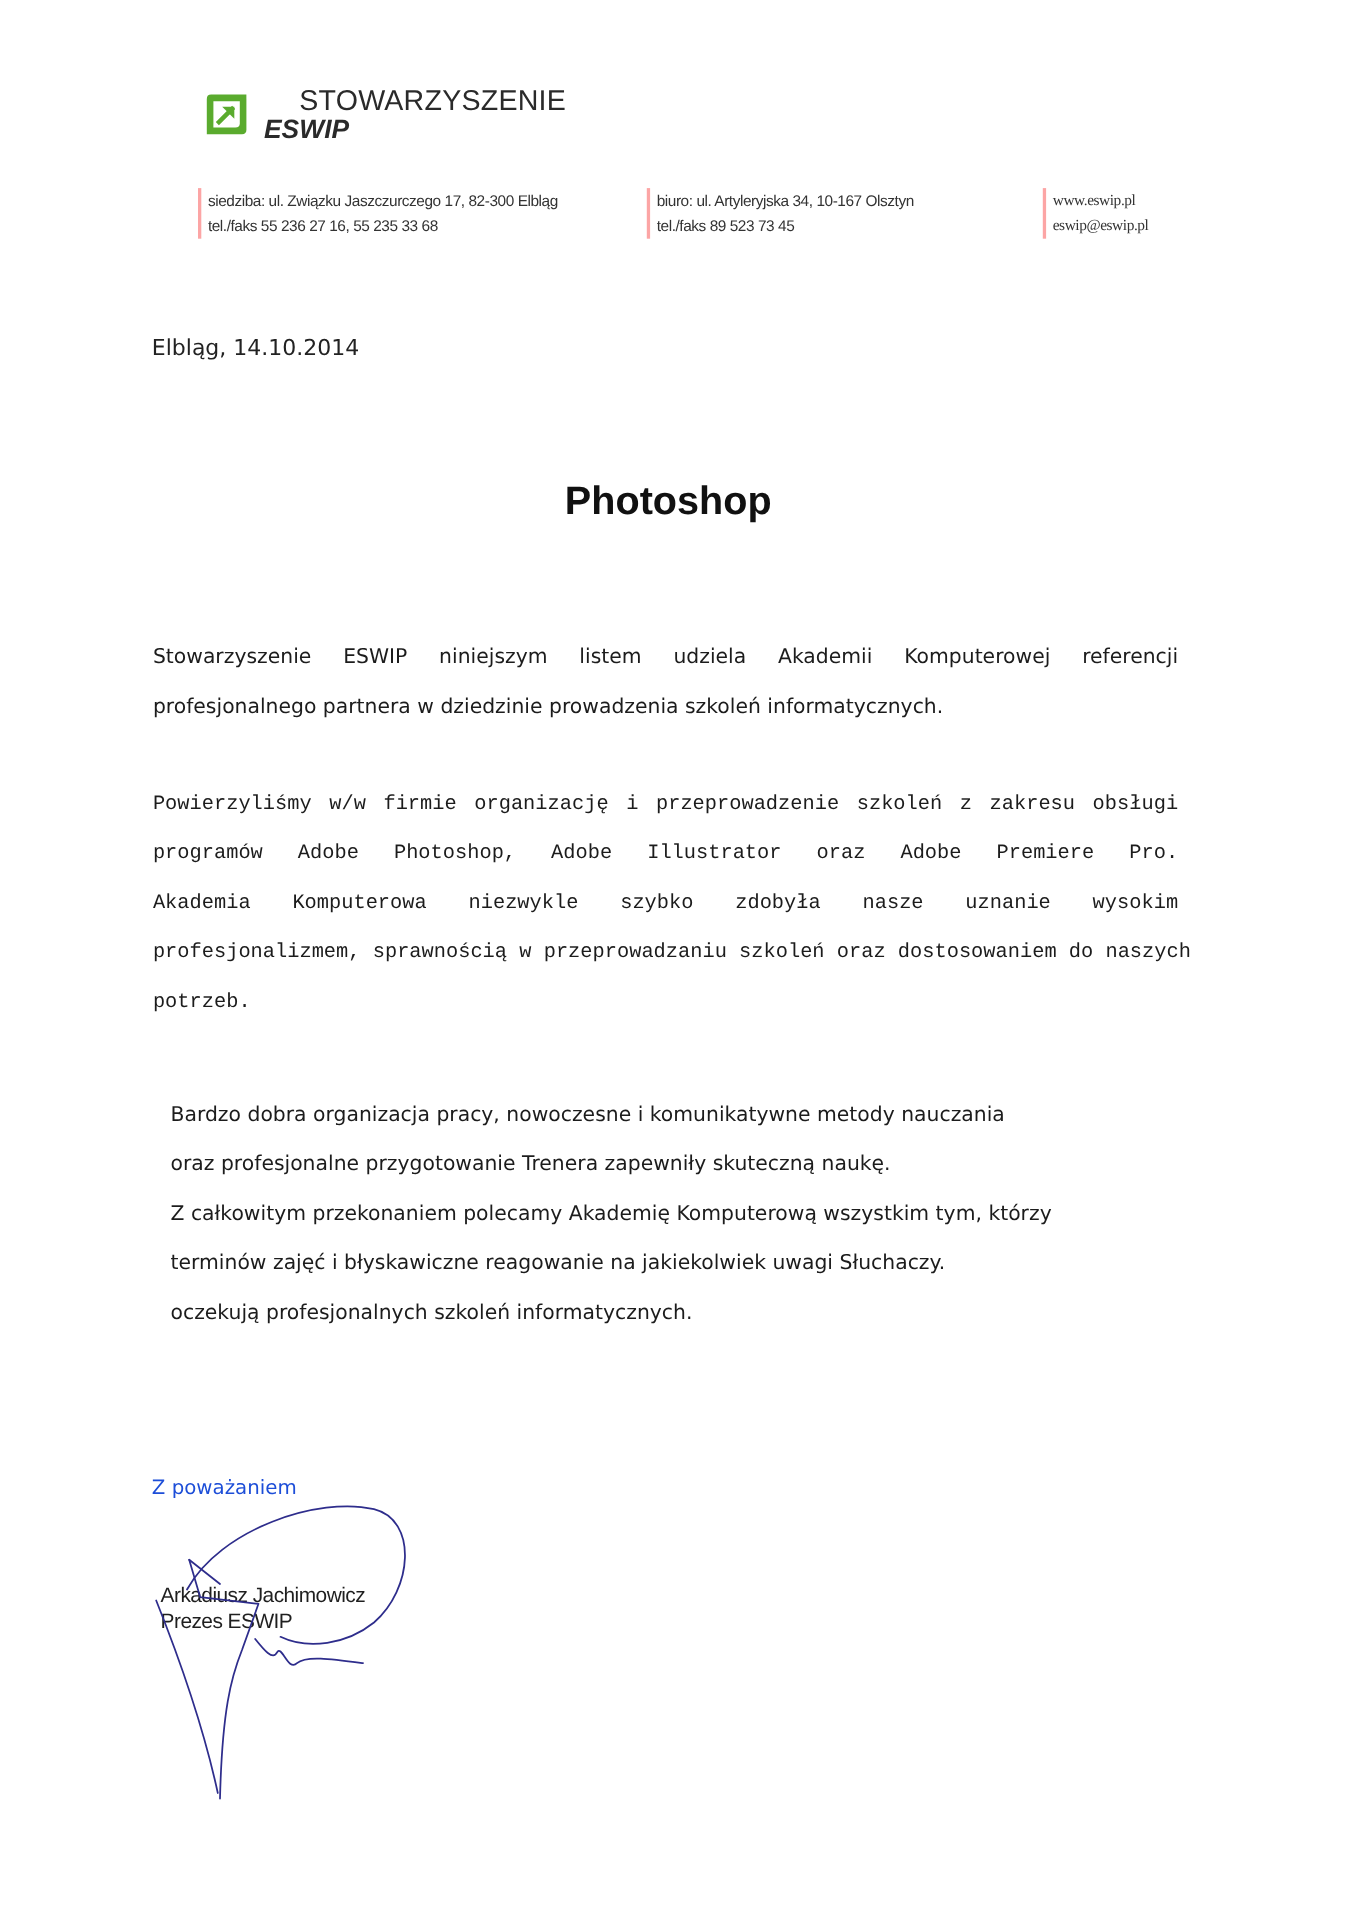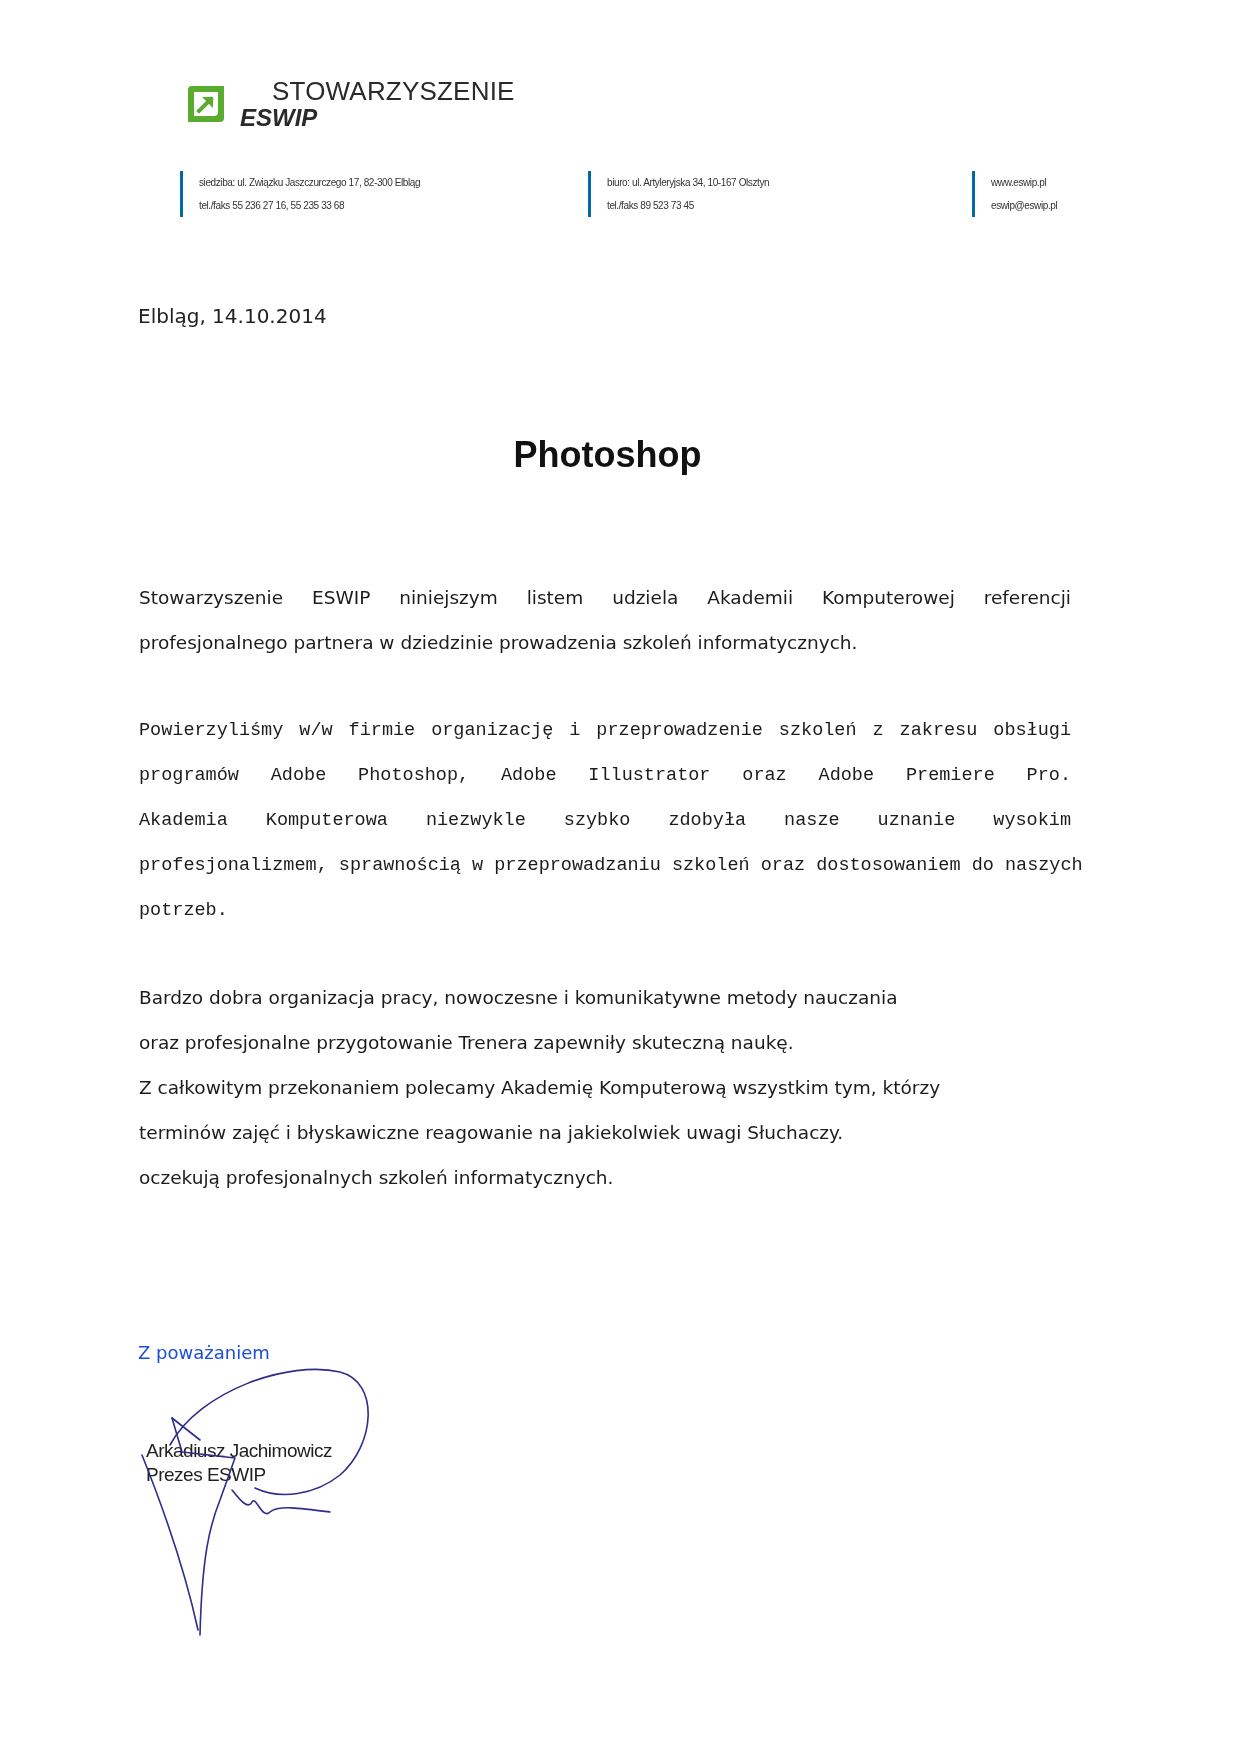--- a/index.html
+++ b/index.html
@@ -39,31 +39,31 @@
       display: block;
       font-size: 24px;
       font-weight: 700;
       color: #2a2a2a;
       margin-top: 2px;
       font-style: italic;
     }
 
     .contact {
       top: 171px;
-      border-left: 3px solid #0369a1;
-      padding-left: 16px;
-      font-size: 10px;
+      border-left: 3px solid #fca5a5;
+      padding-left: 6px;
+      font-size: 14px;
       line-height: 23px;
       color: #333333;
       letter-spacing: -0.4px;
     }
     .contact span { display: block; white-space: nowrap; }
     .contact-1 { left: 180px; }
     .contact-2 { left: 588px; }
-    .contact-3 { left: 972px; }
+    .contact-3 { left: 948px; font-family: Liberation Serif, serif; }
 
     
     .place-date {
       left: 138px; top: 304px;
       font-size: 20px;
       font-family: "DejaVu Sans", sans-serif;
       color: #222;
     }
     .title {
       left: 0; width: 1215px; top: 434px;
@@ -154,21 +154,21 @@
   </p>
 
   <p class="abs para p2 justify" style="margin:0">
     <span class="line">Powierzyliśmy w/w firmie organizację i przeprowadzenie szkoleń z zakresu obsługi</span>
     <span class="line">programów Adobe Photoshop, Adobe Illustrator oraz Adobe Premiere Pro.</span>
     <span class="line">Akademia Komputerowa niezwykle szybko zdobyła nasze uznanie wysokim</span>
     <span class="line">profesjonalizmem, sprawnością w przeprowadzaniu szkoleń oraz dostosowaniem do naszych</span>
     <span class="line last">potrzeb.</span>
   </p>
 
-  <p class="abs para p3" style="margin:0">
+  <p class="abs para p3" style="margin:16px">
     <span class="line">Bardzo dobra organizacja pracy, nowoczesne i komunikatywne metody nauczania</span>
     <span class="line">oraz profesjonalne przygotowanie Trenera zapewniły skuteczną naukę.</span>
     <span class="line">Z całkowitym przekonaniem polecamy Akademię Komputerową wszystkim tym, którzy</span>
     <span class="line">terminów zajęć i błyskawiczne reagowanie na jakiekolwiek uwagi Słuchaczy.</span>
     <span class="line">oczekują profesjonalnych szkoleń informatycznych.</span>
   </p>
 </main>
 
 <footer>
   <div class="abs closing">Z poważaniem</div>

